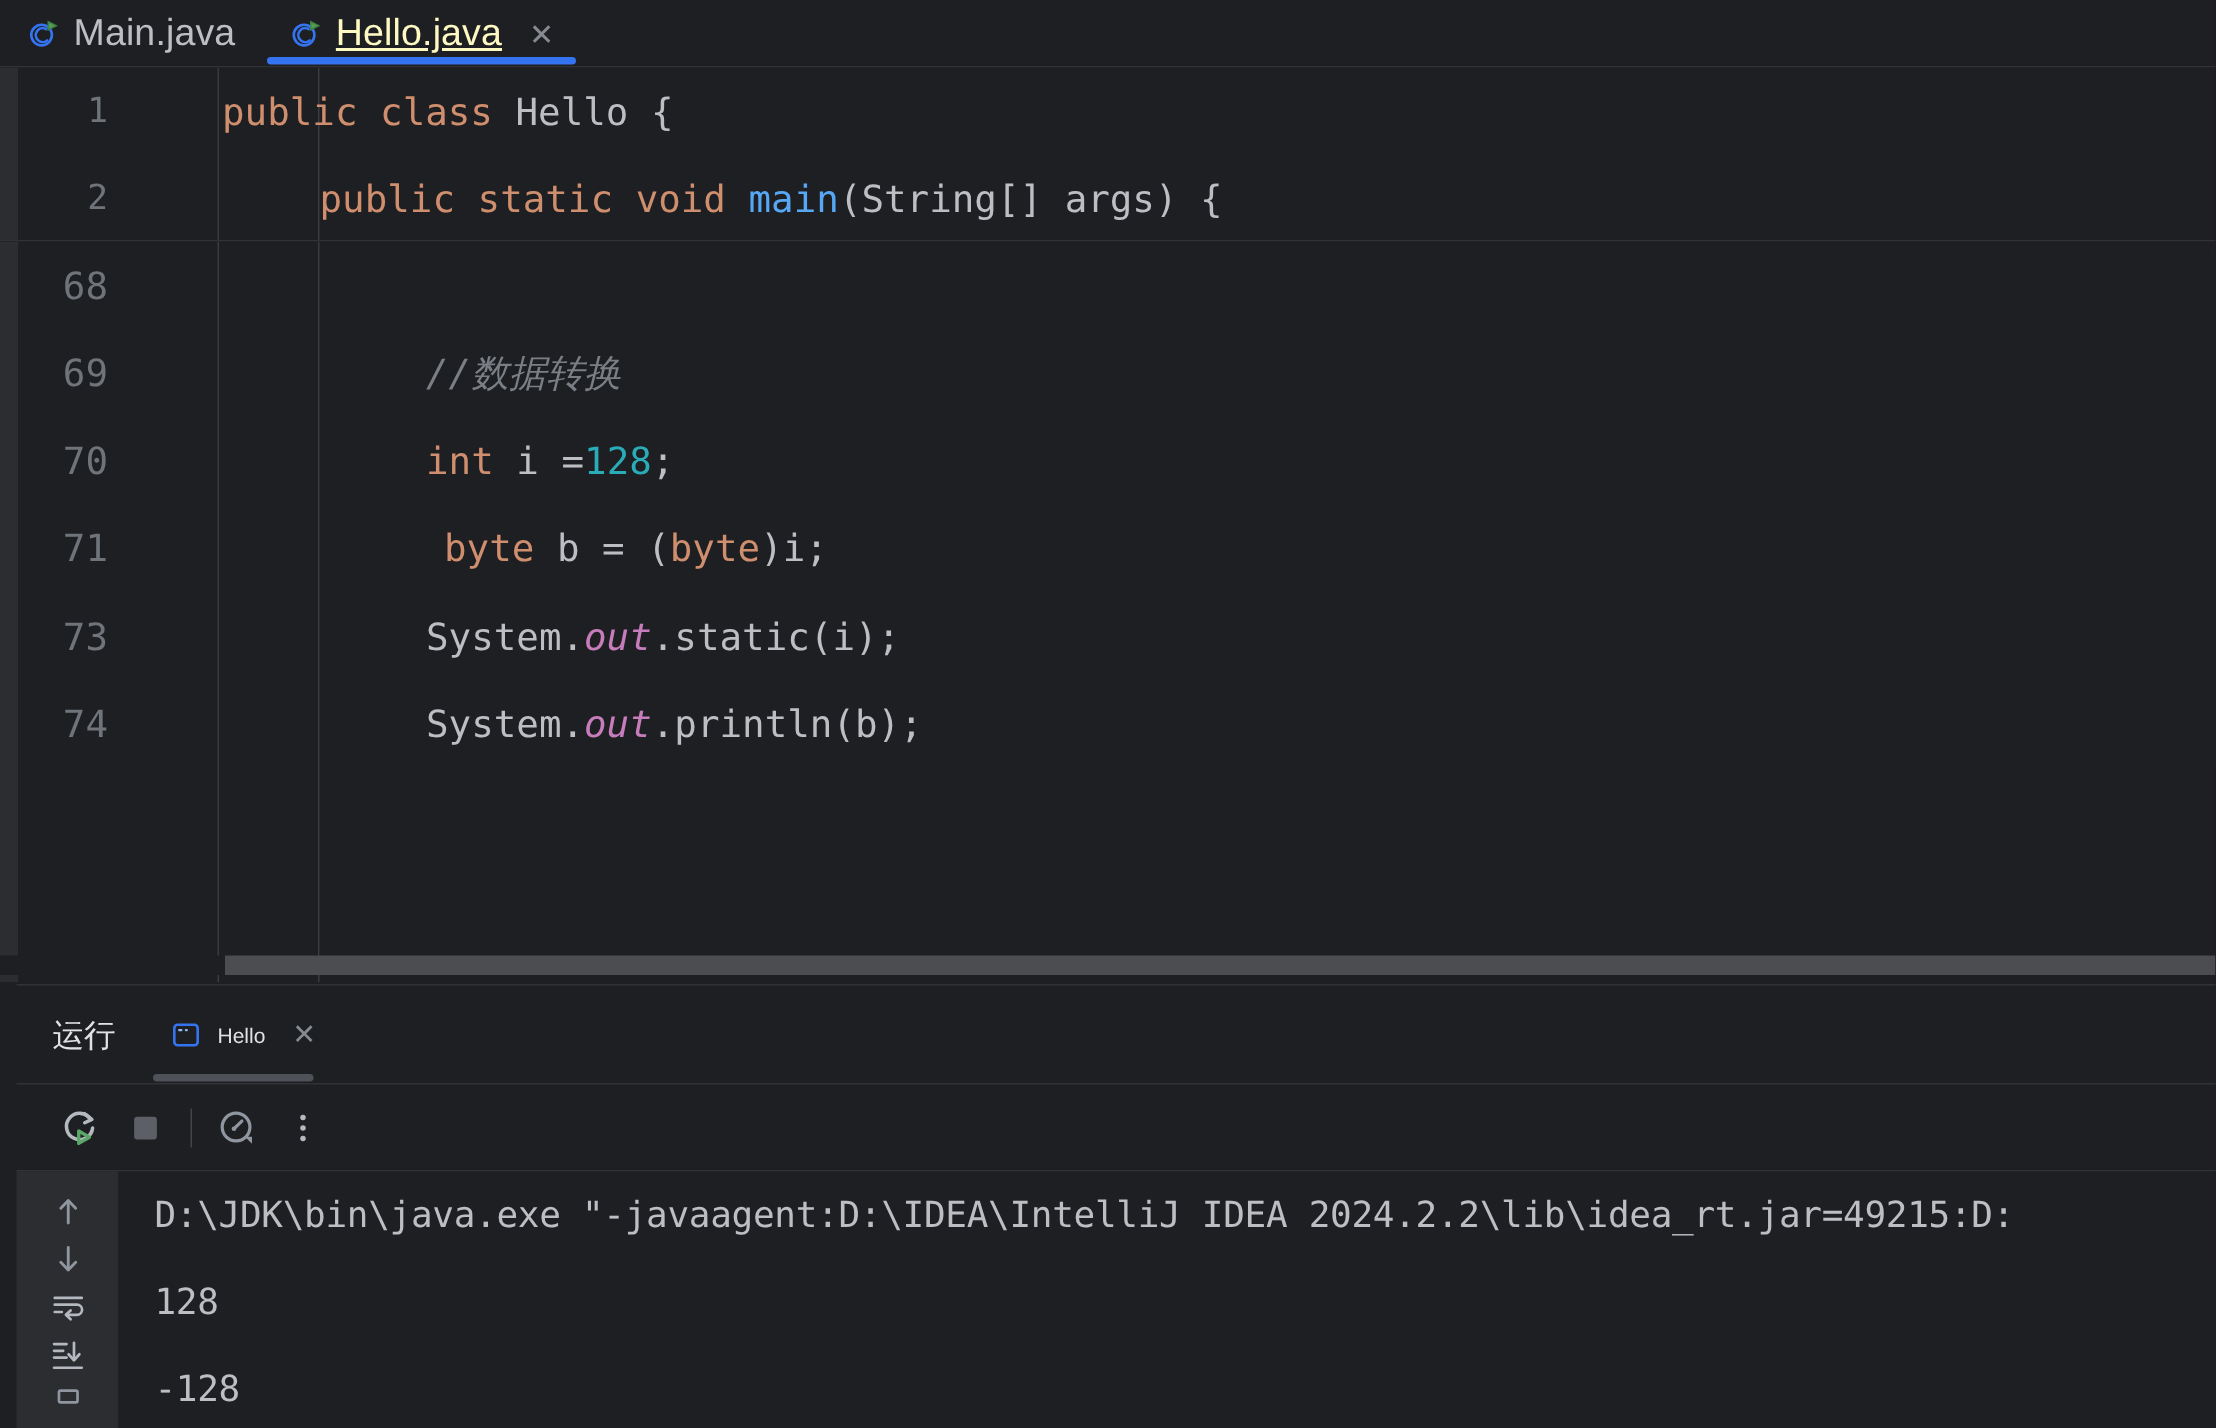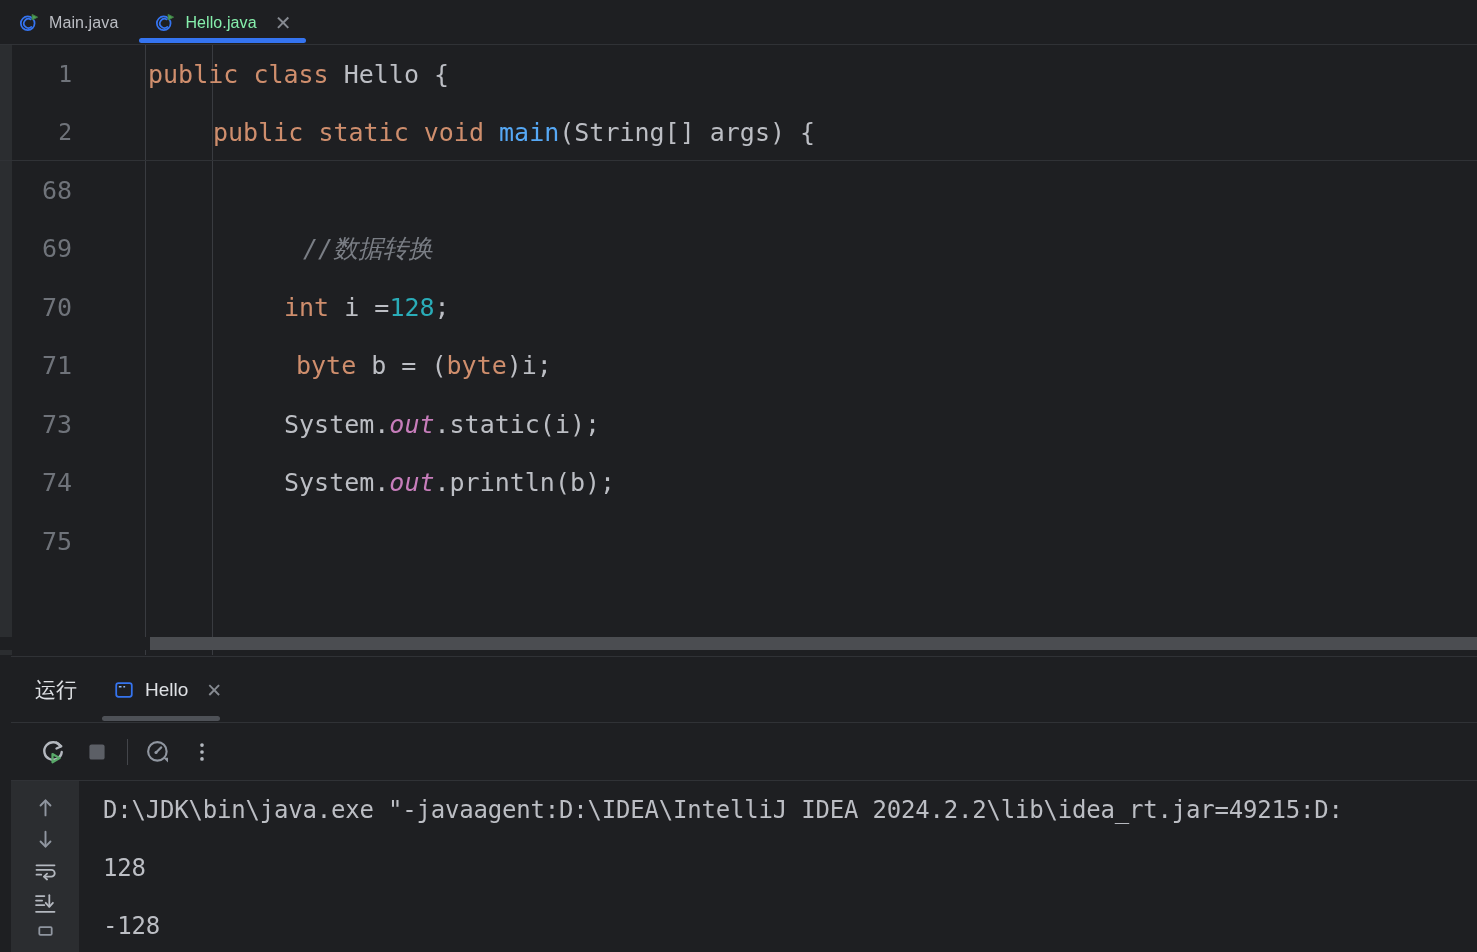--- a/index.html
+++ b/index.html
@@ -13,22 +13,22 @@
 
   
   .tabbar{
     position:absolute;left:0;top:0;width:1477px;height:45px;
     background:#1e1f22;display:flex;align-items:stretch;
   }
   .tab{
     position:relative;display:flex;align-items:center;gap:9px;
     padding:0 18px;height:45px;cursor:default;
   }
-  .tab .tlabel{font-size:16px;color:#bcbec4;letter-spacing:.1px;white-space:nowrap;}
-  .tab.active .tlabel{color:#86efac;}
+  .tab .tlabel{font-size:25px;color:#bcbec4;letter-spacing:.1px;white-space:nowrap;}
+  .tab.active .tlabel{color:#fef9c3;text-decoration:underline;}
   .tab .underline{
     position:absolute;left:3px;right:3px;bottom:2px;height:5px;border-radius:3px;background:#3574f0;
   }
   .tclose{
     font-size:20px;color:#868a91;margin-left:9px;line-height:1;
     font-family:"DejaVu Sans",sans-serif;
   }
   .jicon{width:22px;height:22px;display:block;flex:none;}
 
   .tabbar-sep{
@@ -108,21 +108,21 @@
   .run-tabrow{
     position:absolute;left:0;top:1px;width:1477px;height:65px;display:flex;align-items:center;
   }
   .run-title{
     margin-left:24px;font-size:21px;color:#dfe1e5;
     font-family:"DejaVu Sans","Liberation Sans",sans-serif;white-space:nowrap;
   }
   .run-tab{
     position:relative;display:flex;align-items:center;gap:10px;margin-left:28px;height:65px;padding:0 8px;
   }
-  .run-tab .rlabel{font-size:19px;color:#dfe1e5;}
+  .run-tab .rlabel{font-size:14px;color:#dfe1e5;}
   .run-tab .runderline{
     position:absolute;left:-3px;right:10px;bottom:1px;height:5px;border-radius:3px;background:#4e5157;
   }
   .run-tab .rclose{font-size:19px;color:#868a91;margin-left:8px;font-family:"DejaVu Sans",sans-serif;}
 
   .run-tabsep{position:absolute;left:0;top:66px;width:1477px;height:1px;background:#303236;}
 
   .run-toolbar{
     position:absolute;left:0;top:67px;width:1477px;height:57px;display:flex;align-items:center;
   }
@@ -200,41 +200,37 @@
     <div class="leftstrip"></div>
     <div class="guide1"></div>
     <div class="guide2"></div>
     <div id="code-rows">
         <div class="row">
           <div class="lnum">68</div>
           <div class="ltext" style="left: 284px;"></div>
         </div>
         <div class="row">
           <div class="lnum">69</div>
-          <div class="ltext" style="left: 284px; margin-left: 19px;"><span class="cmt">//数据转换</span></div>
+          <div class="ltext" style="left: 284px;"><span class="cmt">//数据转换</span></div>
         </div>
         <div class="row">
           <div class="lnum">70</div>
           <div class="ltext" style="left: 284px;"><span class="kw">int</span><span class="pl"> i =</span><span class="num">128</span><span class="pl">;</span></div>
         </div>
         <div class="row">
           <div class="lnum">71</div>
           <div class="ltext" style="left: 296px;"><span class="kw">byte</span><span class="pl"> b = (</span><span class="kw">byte</span><span class="pl">)i;</span></div>
         </div>
         <div class="row">
           <div class="lnum">73</div>
           <div class="ltext" style="left: 284px;"><span class="pl">System.</span><span class="fld">out</span><span class="pl">.static(i);</span></div>
         </div>
         <div class="row">
           <div class="lnum">74</div>
           <div class="ltext" style="left: 284px;"><span class="pl">System.</span><span class="fld">out</span><span class="pl">.println(b);</span></div>
-        </div>
-        <div class="row">
-          <div class="lnum">75</div>
-          <div class="ltext" style="left: 284px;"></div>
         </div>
       </div>
   </div>
 
   <div class="hscroll-track"></div>
   <div class="hscroll"></div>
 
   <div class="runwin">
     <div class="run-topsep"></div>
 

